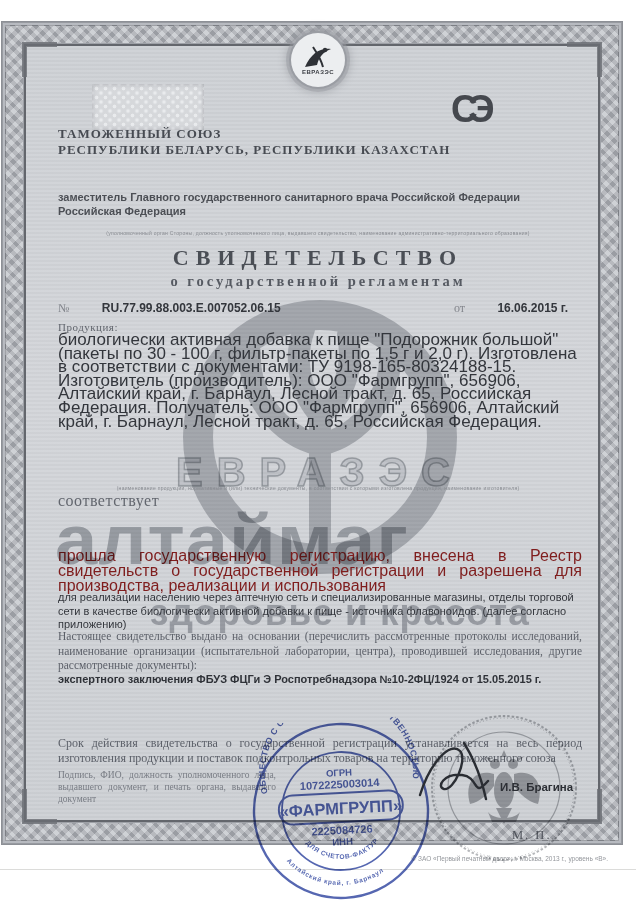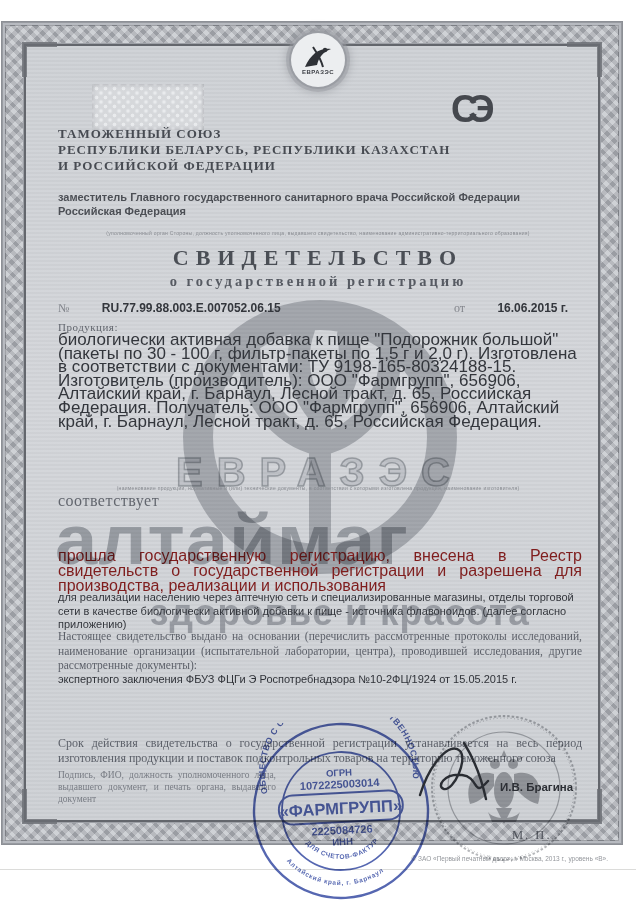--- a/index.html
+++ b/index.html
@@ -79,21 +79,21 @@
   .wm1{left:55px;top:496px;width:530px;z-index:4;font-weight:bold;font-size:76px;letter-spacing:1px;
       color:#878b93;opacity:.6;mix-blend-mode:multiply;transform:scaleY(.92);}
   .wm2{left:150px;top:592px;z-index:4;font-weight:bold;font-size:37px;letter-spacing:1px;
       color:#8a8e96;opacity:.6;mix-blend-mode:multiply;}
 
   .reg-passed{left:58px;top:548px;width:524px;z-index:3;font-family:Liberation Sans, sans-serif;
       font-size:16px;line-height:15px;color:#7f1d1d;text-align:justify;}
   .reg-usage{left:58px;top:591px;width:528px;z-index:5;font-size:11px;line-height:13.5px;color:#33363c;}
   .basis-caption{left:58px;top:629px;width:524px;z-index:3;font-family:"Liberation Serif",serif;
       font-size:11.5px;line-height:14.5px;color:#5b5f68;text-align:justify;}
-  .basis-text{left:58px;top:673px;width:524px;z-index:5;font-size:11px;font-weight:normal;color:#2f3238;}
+  .basis-text{left:58px;top:673px;width:524px;z-index:5;font-size:11px;font-weight:bold;color:#2f3238;}
 
   .validity{left:58px;top:736px;width:524px;z-index:3;font-family:"Liberation Serif",serif;
       font-size:12px;line-height:15px;color:#5b5f68;text-align:justify;}
   .sig-caption{left:58px;top:769px;width:218px;z-index:3;font-family:"Liberation Serif",serif;
       font-size:9.5px;line-height:12px;color:#787c84;text-align:justify;}
 
   .stamp-blue{left:250px;top:720px;z-index:7;mix-blend-mode:multiply;opacity:.88;}
   .stamp-eagle{left:428px;top:712px;z-index:6;opacity:.5;filter:blur(.3px);mix-blend-mode:multiply;}
   .signature{left:412px;top:733px;z-index:8;}
   .signer{left:500px;top:781px;z-index:8;font-size:11.5px;font-weight:bold;color:#2c2f35;}
@@ -126,27 +126,26 @@
       </svg>
       <div class="logo-label">ЕВРАЗЭС</div>
     </div>
   </div>
 
   <div class="abs pattern-block"></div>
   <div class="abs se-mark"><span>С</span><span>Э</span></div>
 
   <div class="abs hdr hdr-bold" style="top:126px;">ТАМОЖЕННЫЙ СОЮЗ</div>
   <div class="abs hdr hdr-bold" style="top:142px;">РЕСПУБЛИКИ БЕЛАРУСЬ, РЕСПУБЛИКИ КАЗАХСТАН</div>
-  <div class="abs hdr hdr-bold" style="top:158px;">И РОССИЙСКОЙ ФЕДЕРАЦИИ</div>
   <div class="abs hdr hdr-sans" style="top:190px;">заместитель Главного государственного санитарного врача Российской Федерации</div>
   <div class="abs hdr hdr-sans" style="top:204px;">Российская Федерация</div>
   <div class="abs fineprint" style="left:68px;top:230px;width:500px;">(уполномоченный орган Стороны, должность уполномоченного лица, выдавшего свидетельство, наименование административно-территориального образования)</div>
 
   <div class="abs title">СВИДЕТЕЛЬСТВО</div>
-  <div class="abs subtitle">о государственной регистрацию</div>
+  <div class="abs subtitle">о государственной регламентам</div>
 
   <div class="abs num-row">
     <span class="num-prefix ser">№</span>
     <span class="num-val">RU.77.99.88.003.E.007052.06.15</span>
     <span class="date-part">
       <span class="date-prefix ser">от</span>
       <span class="date-val">16.06.2015 г.</span>
     </span>
   </div>
 

